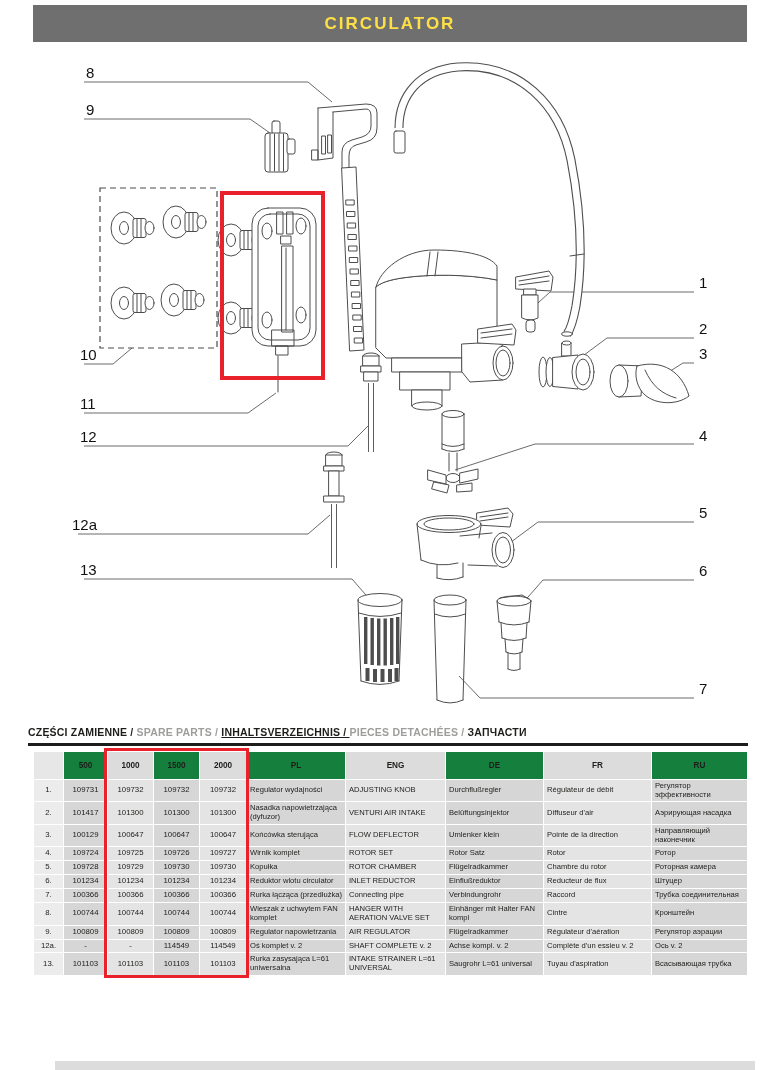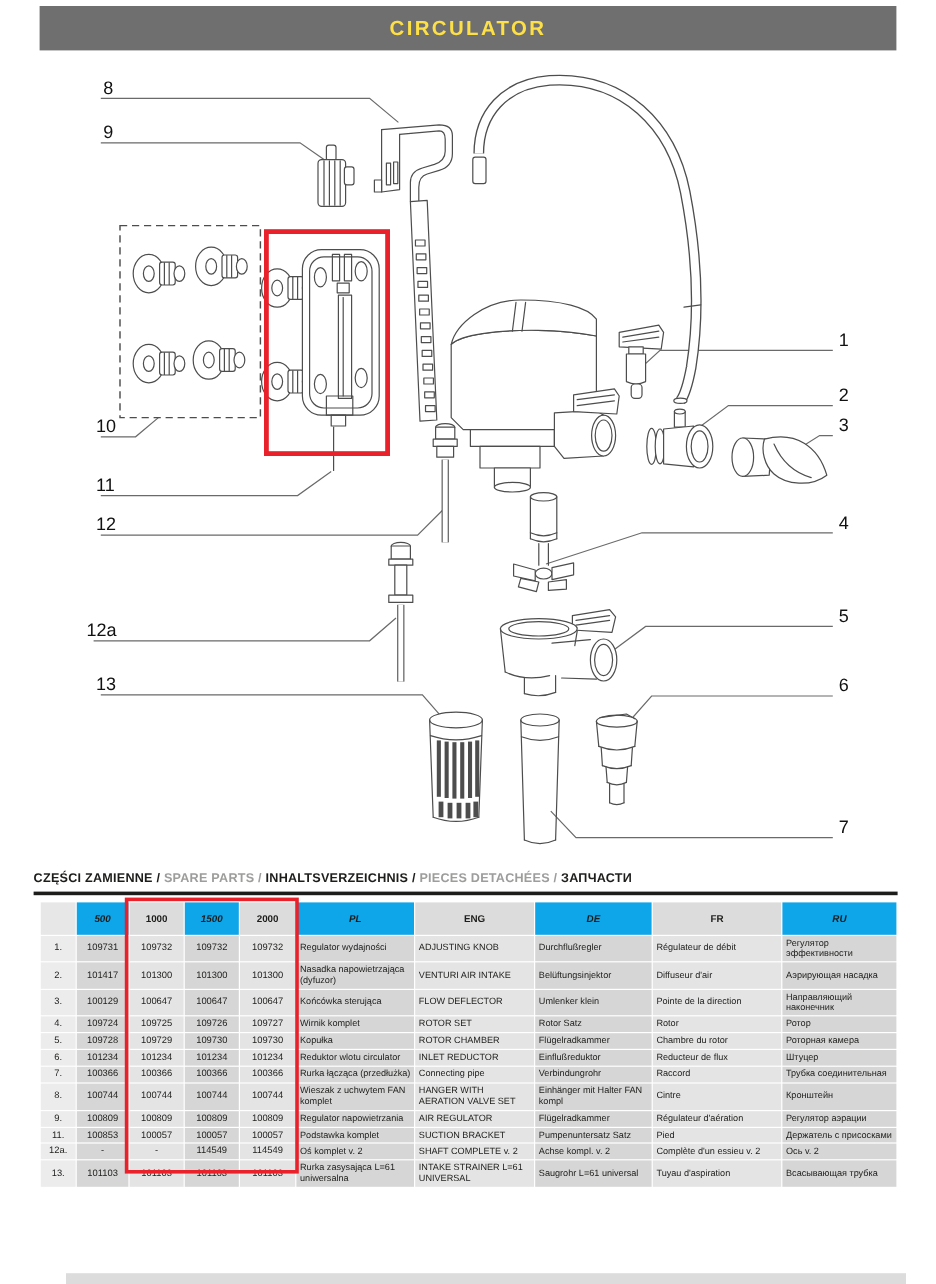--- a/index.html
+++ b/index.html
@@ -29,21 +29,21 @@
     font-size:10.5px;font-weight:700;letter-spacing:.2px;white-space:nowrap;}
   .tbl-rule{position:absolute;left:28px;top:743px;width:720px;height:3px;background:#1d1d1b;}
   .table-wrap{position:absolute;left:33px;top:751px;width:715px;}
   table.parts{border-collapse:separate;border-spacing:1px;width:715px;table-layout:fixed;
     font-size:7.6px;line-height:1.15;}
   table.parts th{font-size:8.2px;font-weight:700;height:27px;text-align:center;vertical-align:middle;padding:0;}
   table.parts td{padding:2px 3px;vertical-align:middle;}
   td.num{text-align:center;font-size:7.8px;}
   td.txt{text-align:left;vertical-align:top;font-weight:400;}
   thead .c0{background:#e7e7e7;}
-  thead .c1,thead .c3,thead .c5,thead .c7,thead .c9{background:#0ea5e9;font-style:italic;}
+  thead .c1,thead .c3,thead .c5,thead .c7,thead .c9{background:#15803d;}
   thead .c2,thead .c4,thead .c6,thead .c8{background:#dcdcdc;margin-left:48px;}
   tbody .c0{background:#ececec;}
   tbody .c1,tbody .c3,tbody .c5,tbody .c7,tbody .c9{background:#d6d6d6;}
   tbody .c2,tbody .c4,tbody .c6,tbody .c8{background:#e4e4e4;}
   .hi-box{position:absolute;border:3.5px solid #e8212a;pointer-events:none;}
   .bottom-strip{position:absolute;left:55px;top:1061px;width:700px;height:9px;background:#dcdcdc;}
 </style>
 </head>
 <body>
 
@@ -297,21 +297,21 @@
     <text class="callout" x="699" y="288">1</text>
     <text class="callout" x="699" y="334">2</text>
     <text class="callout" x="699" y="359">3</text>
     <text class="callout" x="699" y="441">4</text>
     <text class="callout" x="699" y="518">5</text>
     <text class="callout" x="699" y="576">6</text>
     <text class="callout" x="699" y="694">7</text>
   </g>
 </svg>
 
-<div class="tbl-title"><span style="color: rgb(29, 29, 27);">CZĘŚCI ZAMIENNE / </span><span style="color: rgb(157, 157, 156);">SPARE PARTS / </span><span style="color: rgb(29, 29, 27);">INHALTSVERZEICHNIS / </span><span style="color: rgb(157, 157, 156);">PIECES DETACHÉES / </span><span style="color: rgb(29, 29, 27);">ЗАПЧАСТИ</span></div>
+<div class="tbl-title"><span style="color: rgb(29, 29, 27);">CZĘŚCI ZAMIENNE / </span><span style="color: rgb(157, 157, 156);">SPARE PARTS / </span><span style="color: rgb(29, 29, 27); text-decoration: underline;">INHALTSVERZEICHNIS / </span><span style="color: rgb(157, 157, 156);">PIECES DETACHÉES / </span><span style="color: rgb(29, 29, 27);">ЗАПЧАСТИ</span></div>
 <div class="tbl-rule"></div>
 
 <div class="table-wrap" style="position:absolute;">
   <table class="parts">
     <colgroup>
       <col style="width:29px">
         <col style="width:43px">
         <col style="width:45px">
         <col style="width:45px">
         <col style="width:46px">
@@ -438,32 +438,20 @@
     <td class="num c2">100809</td>
     <td class="num c3">100809</td>
     <td class="num c4">100809</td>
     <td class="txt c5">Regulator napowietrzania</td>
     <td class="txt c6">AIR REGULATOR</td>
     <td class="txt c7">Flügelradkammer</td>
     <td class="txt c8">Régulateur d'aération</td>
     <td class="txt c9">Регулятор аэрации</td>
   </tr>
         <tr>
-    <td class="num c0">11.</td>
-    <td class="num c1">100853</td>
-    <td class="num c2">100057</td>
-    <td class="num c3">100057</td>
-    <td class="num c4">100057</td>
-    <td class="txt c5">Podstawka komplet</td>
-    <td class="txt c6">SUCTION BRACKET</td>
-    <td class="txt c7">Pumpenuntersatz Satz</td>
-    <td class="txt c8">Pied</td>
-    <td class="txt c9">Держатель с присосками</td>
-  </tr>
-        <tr>
     <td class="num c0">12a.</td>
     <td class="num c1">-</td>
     <td class="num c2">-</td>
     <td class="num c3">114549</td>
     <td class="num c4">114549</td>
     <td class="txt c5">Oś komplet v. 2</td>
     <td class="txt c6">SHAFT COMPLETE v. 2</td>
     <td class="txt c7">Achse kompl. v. 2</td>
     <td class="txt c8">Complète d'un essieu v. 2</td>
     <td class="txt c9">Ось v. 2</td>

